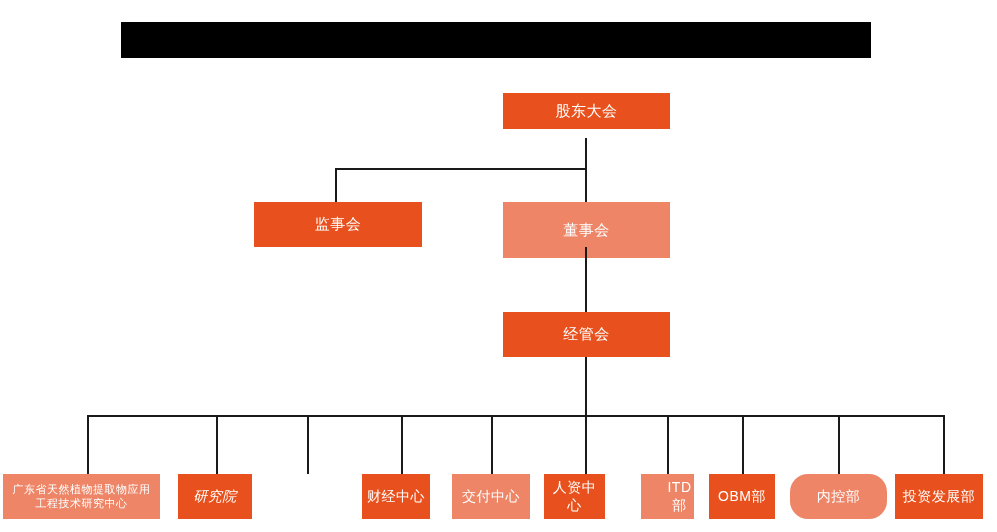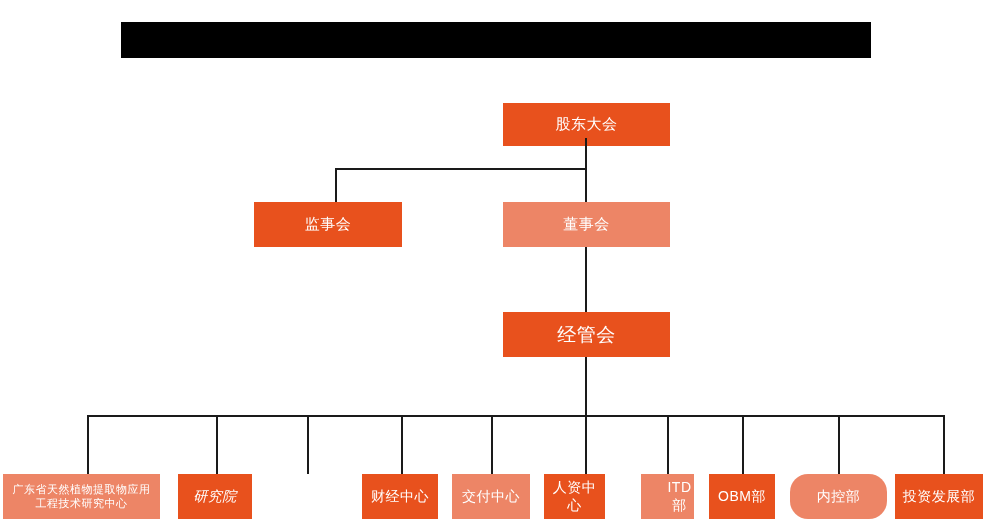--- a/index.html
+++ b/index.html
@@ -56,43 +56,43 @@
   .line.v { width: 2px; }
   .line.h { height: 2px; }
 </style>
 </head>
 <body>
 
 <div id="chart-root">
 
   <div class="title-bar"></div>
 
-  <div class="node dark" style="left:503px; top:93px; width:167px; height:43px; font-size:15px;margin-top:10px;">
+  <div class="node dark" style="left:503px; top:93px; width:167px; height:36px; font-size:15px;">
     <span class="label">股东大会</span>
   </div>
 
   <div class="line v" style="left:585px; top:138px; height:32px;"></div>
 
   <div class="line h" style="left:335px; top:168px; width:252px;"></div>
 
   <div class="line v" style="left:335px; top:168px; height:35px;"></div>
 
   <div class="line v" style="left:585px; top:168px; height:35px;"></div>
 
-  <div class="node dark" style="left:254px; top:202px; width:148px; height:45px; font-size:15px;">
+  <div class="node dark" style="left:254px; top:202px; width:168px; height:45px; font-size:15px;">
     <span class="label">监事会</span>
   </div>
 
-  <div class="node light" style="left:503px; top:202px; width:167px; height:45px; font-size:15px;">
+  <div class="node light" style="left:503px; top:202px; width:167px; height:56px; font-size:15px;">
     <span class="label">董事会</span>
   </div>
 
   <div class="line v" style="left:585px; top:247px; height:65px;"></div>
 
-  <div class="node dark" style="left:503px; top:312px; width:167px; height:45px; font-size:19px;">
+  <div class="node dark" style="left:503px; top:312px; width:167px; height:45px; font-size:15px;">
     <span class="label">经管会</span>
   </div>
 
   <div class="line v" style="left:585px; top:357px; height:60px;"></div>
 
   <div class="line h" style="left:87px; top:415px; width:858px;"></div>
 
   <div class="line v" style="left:87px;  top:415px; height:59px;"></div>
   <div class="line v" style="left:216px; top:415px; height:59px;"></div>
   <div class="line v" style="left:307px; top:415px; height:59px;"></div>
@@ -106,21 +106,21 @@
 
   <div class="node light" style="left:3px; top:474px; width:157px; height:45px; font-size:11px;">
     <span class="label">广东省天然植物提取物应用工程技术研究中心</span>
   </div>
 
   <div class="node dark" style="left:178px; top:474px; width:74px; height:45px; font-size:14px;font-style:italic;">
     <span class="label">研究院</span>
   </div>
 
 
-  <div class="node dark" style="left:362px; top:474px; width:76px; height:45px; font-size:14px;">
+  <div class="node dark" style="left:362px; top:474px; width:68px; height:45px; font-size:14px;">
     <span class="label">财经中心</span>
   </div>
 
   <div class="node light" style="left:452px; top:474px; width:78px; height:45px; font-size:14px;">
     <span class="label">交付中心</span>
   </div>
 
   <div class="node dark" style="left:544px; top:474px; width:61px; height:45px; font-size:14px;">
     <span class="label">人资中心</span>
   </div>

